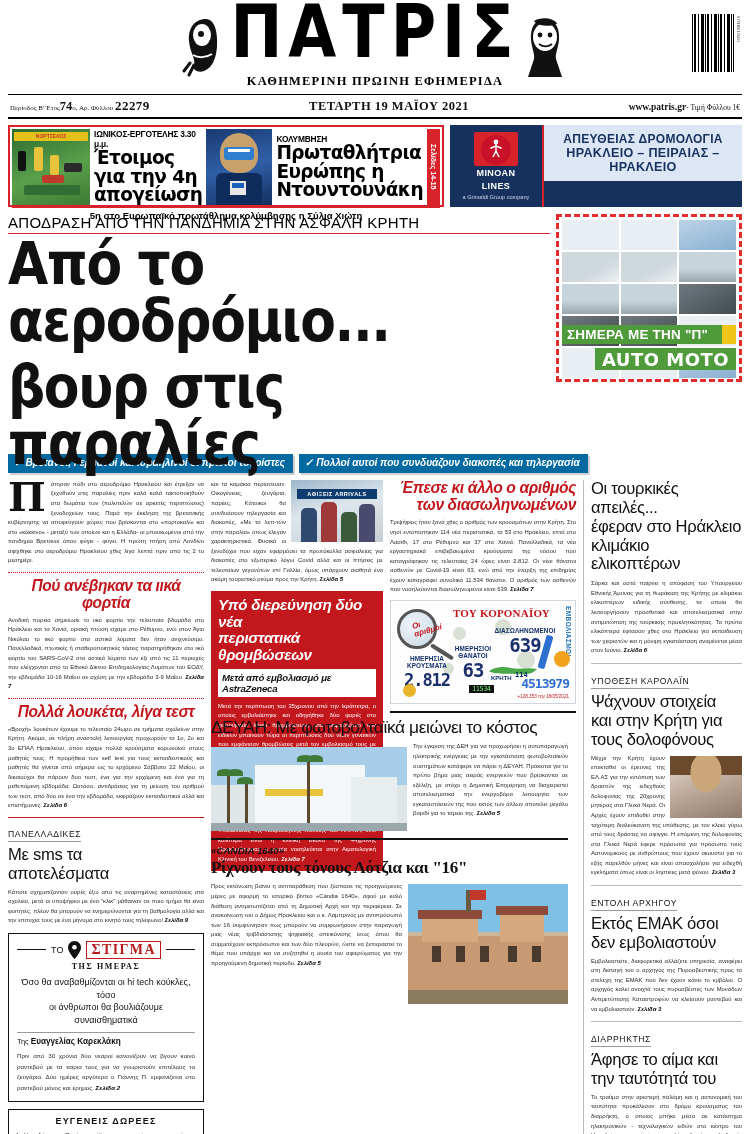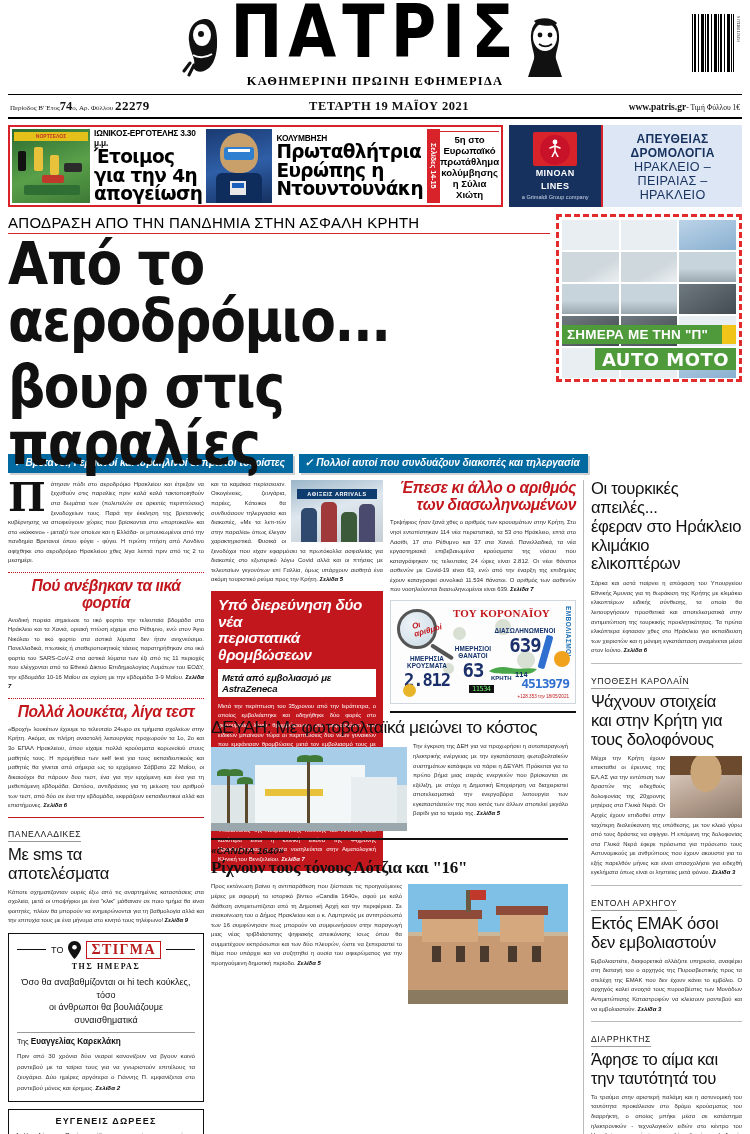--- a/index.html
+++ b/index.html
@@ -59,21 +59,21 @@
   .mh-issue .big2 { font-size: 13px; font-weight: 700; letter-spacing: .4px; text-align: right; }
   .mh-date { font-family: "Liberation Serif", serif; font-weight: 700; font-size: 12.5px; letter-spacing: .5px; }
   .mh-web { font-family: "Liberation Serif", serif; font-size: 9.5px; }
   .mh-web b { font-weight: 700; }
   .mh-web .sm { font-size: 7.5px; }
 
   
   .promo { display: flex; gap: 6px; margin-top: 6px; height: 82px; }
   .promo-sports {
     flex: 0 0 366px; border: 2.4px solid #d8232a; background: #fff;
-    display: flex; flex-direction: row; padding: 2px;
+    display: flex; flex-direction: column; padding: 2px;
   }
   .ps-top { display: flex; gap: 4px; flex: 1; }
   .ps-photo { width: 78px; background: linear-gradient(160deg,#2a6a2f,#5aa04a 55%,#3d7a35); position: relative; overflow: hidden; }
   .ps-photo .banner { position:absolute; top:3px; left:2px; right:2px; height:9px; background:#e4c01a; font-size:5px; color:#c0392b; font-weight:700; text-align:center; line-height:9px; }
   .ps-photo .pl { position:absolute; border-radius:2px; }
   .ps-txt { flex: 1; display: flex; flex-direction: column; justify-content: center; }
   .ps-kicker { font-size: 8.4px; font-weight: 700; letter-spacing: -0.2px; color: #000; }
   .ps-head { font-size: 18.5px; font-weight: 700; line-height: 1.0; letter-spacing: -0.6px; color:#000; font-family: "DejaVu Sans", sans-serif; }
   .ps-swim-photo { width: 66px; background: linear-gradient(165deg,#1a3a72,#2f5fa8 50%,#15305f); position:relative; overflow:hidden; }
   .ps-swim-txt { flex: 1; display:flex; flex-direction: column; justify-content:center; }
@@ -90,21 +90,21 @@
   }
   .ad-logo-box { flex: 0 0 94px; display: flex; flex-direction: column; align-items: center; justify-content: center; border-right: 2px solid #d8232a; padding: 3px; }
   .ml-mark { width: 44px; height: 34px; background: #d8232a; position: relative; border-radius: 2px; overflow:hidden;}
   .ml-mark::before { content:""; position:absolute; left:50%; top:52%; transform:translate(-50%,-50%); width:30px; height:30px; border-radius:50%; background:#c8122a; }
   .ml-figure { position:absolute; left:50%; top:48%; transform:translate(-50%,-50%); width:14px; height:18px; }
   .ml-name { color:#fff; font-size: 9px; font-weight: 700; letter-spacing:.4px; line-height:1.05; text-align:center; margin-top:3px; }
   .ml-tag { color:#cfd8ea; font-size: 5.6px; margin-top:3px; }
   .ad-right { flex: 1; display: flex; flex-direction: column; }
   .ad-top { background: #dce6f4; color: #16315e; text-align: center; padding: 7px 4px; }
   .ad-top .l1 { font-size: 12px; font-weight: 700; letter-spacing: .3px; }
-  .ad-top .l2 { font-size: 12.6px; font-weight: 400; letter-spacing: .3px; }
+  .ad-top .l2 { font-size: 12.6px; font-weight: 700; letter-spacing: .3px; }
   .ad-bot { flex: 1; color: #fff; text-align: center; padding: 5px 4px; margin-top: 24px; }
   .ad-bot .l1 { font-size: 9.6px; letter-spacing: .2px; }
   .ad-bot .l1 b { font-weight: 700; }
 
   
   .lead { display: flex; gap: 6px; margin-top: 7px; }
   .lead-main { flex: 1; }
   .lead-kicker { font-size: 15px; letter-spacing: .3px; color: #000; padding-bottom: 2px; }
   .lead-kicker-rule { border-bottom: 1.6px solid #d8232a; margin-bottom: 2px; }
   .lead-h1 {

